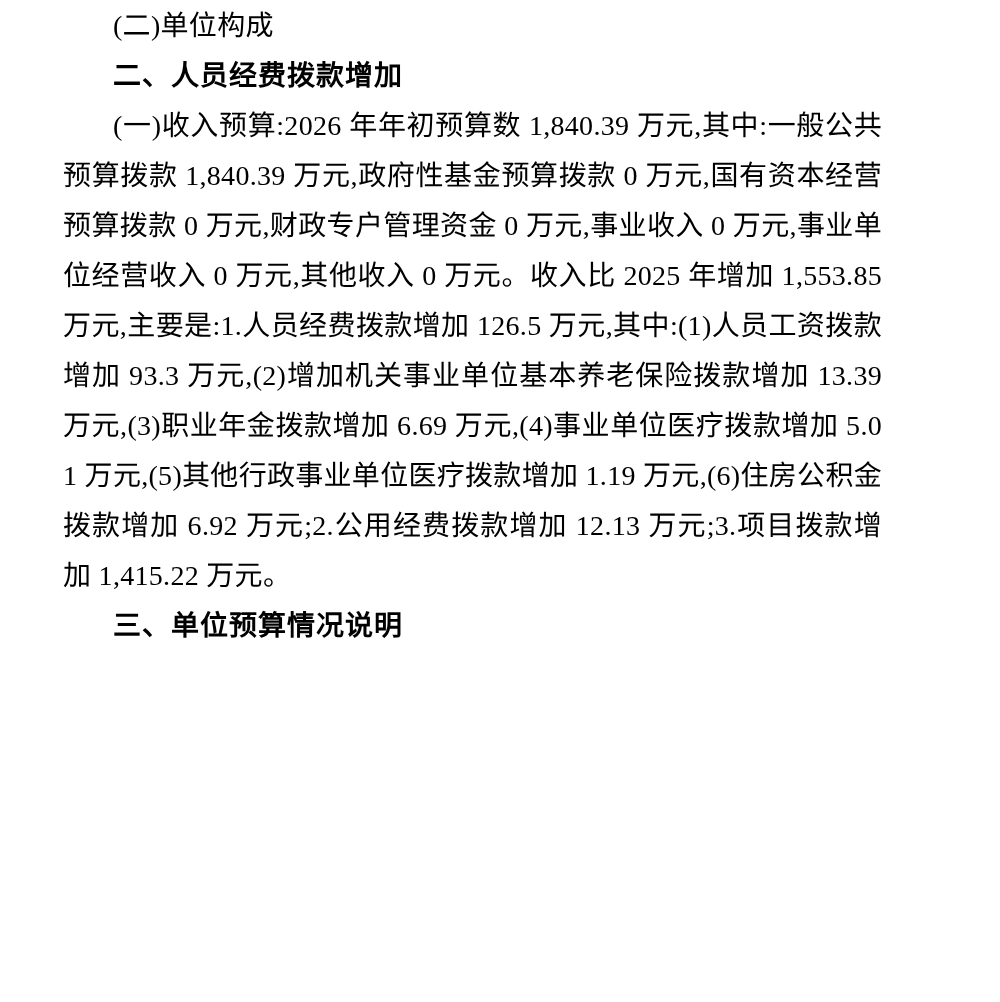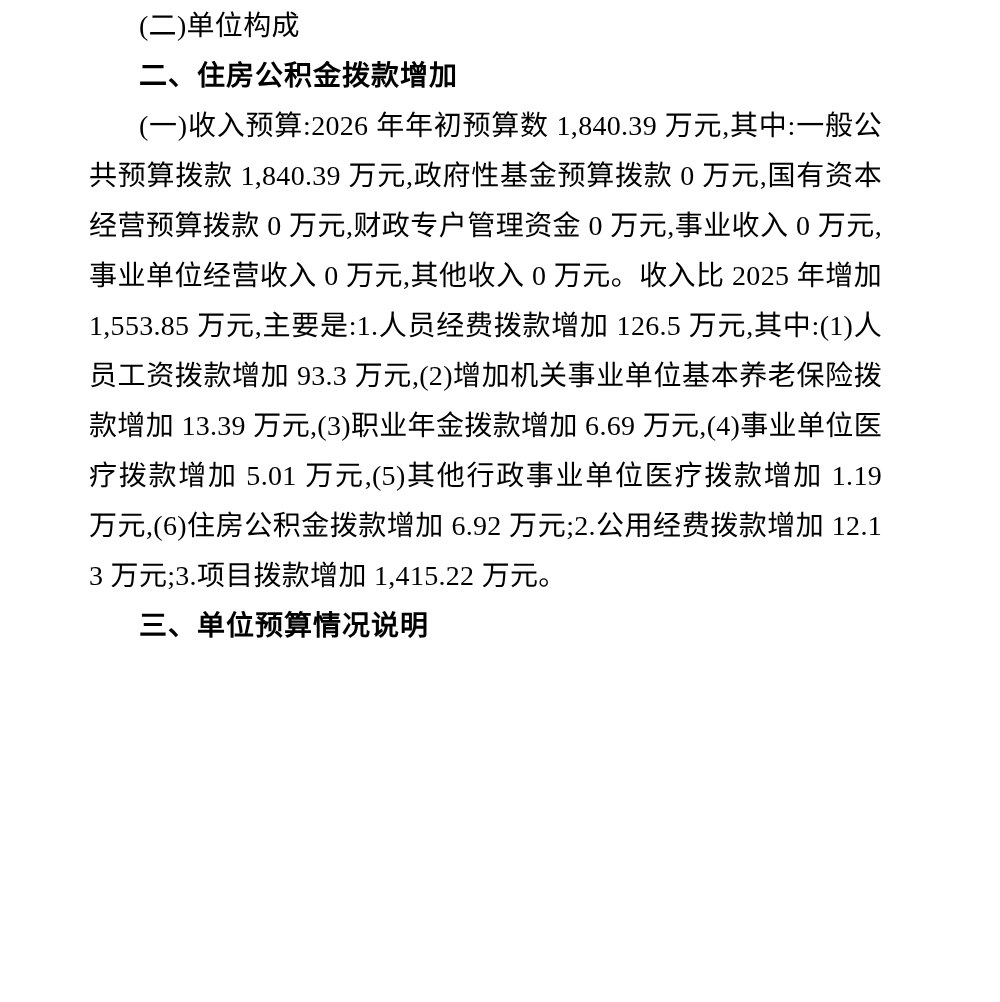--- a/index.html
+++ b/index.html
@@ -5,21 +5,21 @@
   html, body {
     margin: 0;
     padding: 0;
     background: #ffffff;
   }
   .page {
     position: relative;
     width: 1000px;
     height: 1002px;
     box-sizing: border-box;
-    padding: 1px 118px 0 89px;
+    padding: 1px 118px 0 63px;
     background: #ffffff;
     color: #000000;
     overflow: hidden;
   }
   .para {
     margin: 0;
     font-family: "Liberation Serif", "DejaVu Serif", serif;
     font-size: 28px;
     line-height: 50px;
     text-align: justify;
@@ -33,16 +33,16 @@
     font-weight: bold;
     text-align: left;
     letter-spacing: 1px;
   }
 </style>
 </head>
 <body>
 
 <div class="page">
   <p class="para">(二)单位构成</p>
-  <p class="para heading">二、住房公积金拨款增加</p>
+  <p class="para heading">二、人员经费拨款增加</p>
   <p class="para">(一)收入预算:2026 年年初预算数 1,840.39 万元,其中:一般公共预算拨款 1,840.39 万元,政府性基金预算拨款 0 万元,国有资本经营预算拨款 0 万元,财政专户管理资金 0 万元,事业收入 0 万元,事业单位经营收入 0 万元,其他收入 0 万元。收入比 2025 年增加 1,553.85 万元,主要是:1.人员经费拨款增加 126.5 万元,其中:(1)人员工资拨款增加 93.3 万元,(2)增加机关事业单位基本养老保险拨款增加 13.39 万元,(3)职业年金拨款增加 6.69 万元,(4)事业单位医疗拨款增加 5.01 万元,(5)其他行政事业单位医疗拨款增加 1.19 万元,(6)住房公积金拨款增加 6.92 万元;2.公用经费拨款增加 12.13 万元;3.项目拨款增加 1,415.22 万元。</p>
   <p class="para heading">三、单位预算情况说明</p>
 </div>
 
 </body></html>

